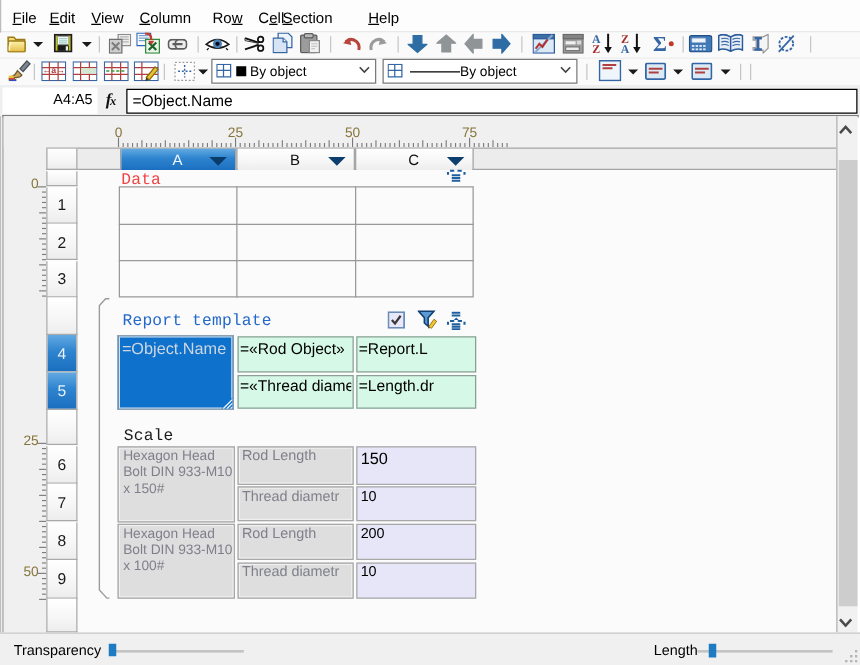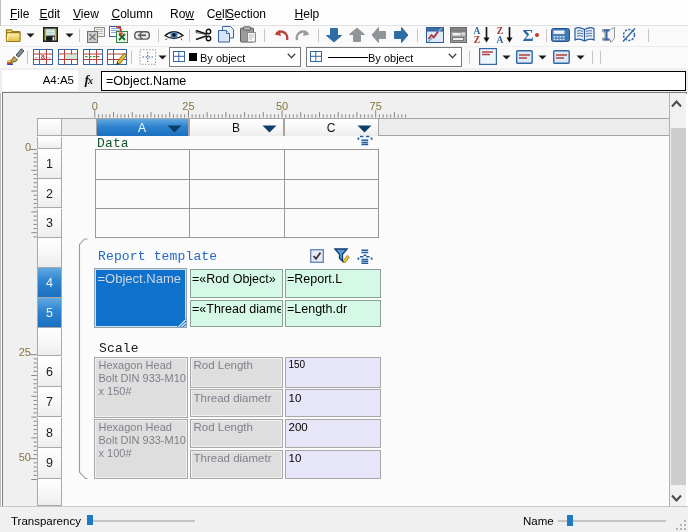--- a/index.html
+++ b/index.html
@@ -464,21 +464,21 @@
 <div class="abs" style="left:37px;top:328.2px;width:25px;height:28.30000000000001px;background:linear-gradient(#ffffff,#f6f6f6 60%,#ededed);border:1px solid #a9a9a9;border-top:none"></div>
 <div class="abs" style="left:37px;top:356.5px;width:25px;height:30.80000000000001px;background:linear-gradient(#ffffff,#f6f6f6 60%,#ededed);border:1px solid #a9a9a9;border-top:none"></div>
 <div class="abs" style="left:37px;top:364.9px;width:25px;text-align:center;font-size:12.5px;color:#1a1a1a">6</div>
 <div class="abs" style="left:37px;top:387.3px;width:25px;height:30.19999999999999px;background:linear-gradient(#ffffff,#f6f6f6 60%,#ededed);border:1px solid #a9a9a9;border-top:none"></div>
 <div class="abs" style="left:37px;top:395.4px;width:25px;text-align:center;font-size:12.5px;color:#1a1a1a">7</div>
 <div class="abs" style="left:37px;top:417.5px;width:25px;height:30.80000000000001px;background:linear-gradient(#ffffff,#f6f6f6 60%,#ededed);border:1px solid #a9a9a9;border-top:none"></div>
 <div class="abs" style="left:37px;top:425.9px;width:25px;text-align:center;font-size:12.5px;color:#1a1a1a">8</div>
 <div class="abs" style="left:37px;top:448.3px;width:25px;height:30.30000000000001px;background:linear-gradient(#ffffff,#f6f6f6 60%,#ededed);border:1px solid #a9a9a9;border-top:none"></div>
 <div class="abs" style="left:37px;top:456.45000000000005px;width:25px;text-align:center;font-size:12.5px;color:#1a1a1a">9</div>
 <div class="abs" style="left:37px;top:478.6px;width:25px;height:27.299999999999955px;background:linear-gradient(#ffffff,#f6f6f6 60%,#ededed);border:1px solid #a9a9a9;border-top:none"></div>
-<div class="abs lbl" style="left:97px;top:135.5px;color:#14532d">Data</div>
+<div class="abs lbl" style="left:97px;top:135.5px;color:#ef4444">Data</div>
 <div class="abs lbl" style="left:98px;top:249px;color:#2468c8">Report template</div>
 <div class="abs lbl" style="left:99px;top:341px;color:#1a1a1a">Scale</div>
 <svg style="position:absolute;left:357px;top:134.5px" width="16" height="11" viewBox="0 0 16 11">
     <path d="M3,1.6 h3.4 M9,1.6 h3.4" stroke="#1f5fa0" stroke-width="1.5"></path>
     <path d="M1.4,2.6 v2.2 M14.6,2.6 v2.2" stroke="#1f5fa0" stroke-width="1.7"></path>
     <path d="M4.4,5.2 h6.8 M4.4,7.4 h6.8 M4.4,9.6 h6.8" stroke="#1f5fa0" stroke-width="1.5"></path>
   </svg>
 <svg style="position:absolute;left:310px;top:249px" width="14" height="14" viewBox="0 0 14 14">
     <rect x="0.7" y="0.7" width="12.6" height="12.6" fill="#e8e8f8" stroke="#6a8cb8" stroke-width="1.4"></rect>
     <path d="M3.5,7 l2.5,2.8 L10.5,3.6" fill="none" stroke="#3a3a3a" stroke-width="1.8"></path>
@@ -514,21 +514,21 @@
 <div class="abs cell" style="left:287px;top:271.5px;width:92px">=Report.L</div>
 <div class="abs cell" style="left:192px;top:301.5px;width:89px">=«Thread diamet</div>
 <div class="abs cell" style="left:287px;top:301.5px;width:92px">=Length.dr</div>
 <div class="abs" style="left:94px;top:356.9px;width:93.5px;height:60.8px;background:#dedede;border:1px solid #a8a8a8;box-shadow:inset 0 0 0 1px #f0f0f0"></div>
 <div class="abs" style="left:98.5px;top:359.4px;width:89px;font-size:11px;line-height:13px;color:#80808c;white-space:normal">Hexagon Head<br>Bolt DIN 933-M10<br>x 150#</div>
 <div class="abs" style="left:94px;top:418.7px;width:93.5px;height:59.9px;background:#dedede;border:1px solid #a8a8a8;box-shadow:inset 0 0 0 1px #f0f0f0"></div>
 <div class="abs" style="left:98.5px;top:421.2px;width:89px;font-size:11px;line-height:13px;color:#80808c;white-space:normal">Hexagon Head<br>Bolt DIN 933-M10<br>x 100#</div>
 <div class="abs" style="left:189.5px;top:356.9px;width:93.5px;height:31.0px;background:#dedede;border:1px solid #a8a8a8;box-shadow:inset 0 0 0 1px #f0f0f0"></div>
 <div class="abs" style="left:193.5px;top:359.4px;font-size:11.5px;color:#80808c;white-space:nowrap">Rod Length</div>
 <div class="abs" style="left:284.5px;top:356.9px;width:96.5px;height:31.0px;background:#e6e6f8;border:1px solid #a8a8a8"></div>
-<div class="abs" style="left:288.5px;top:359.4px;font-size:10px;color:#000;white-space:nowrap">150</div>
+<div class="abs" style="left:288.5px;top:359.4px;font-size:13px;color:#000;white-space:nowrap">150</div>
 <div class="abs" style="left:189.5px;top:389.2px;width:93.5px;height:28.0px;background:#dedede;border:1px solid #a8a8a8;box-shadow:inset 0 0 0 1px #f0f0f0"></div>
 <div class="abs" style="left:193.5px;top:391.7px;font-size:11.5px;color:#80808c;white-space:nowrap">Thread diametr</div>
 <div class="abs" style="left:284.5px;top:389.2px;width:96.5px;height:28.0px;background:#e6e6f8;border:1px solid #a8a8a8"></div>
 <div class="abs" style="left:288.5px;top:391.7px;font-size:11.5px;color:#000;white-space:nowrap">10</div>
 <div class="abs" style="left:189.5px;top:418.7px;width:93.5px;height:29.6px;background:#dedede;border:1px solid #a8a8a8;box-shadow:inset 0 0 0 1px #f0f0f0"></div>
 <div class="abs" style="left:193.5px;top:421.2px;font-size:11.5px;color:#80808c;white-space:nowrap">Rod Length</div>
 <div class="abs" style="left:284.5px;top:418.7px;width:96.5px;height:29.6px;background:#e6e6f8;border:1px solid #a8a8a8"></div>
 <div class="abs" style="left:288.5px;top:421.2px;font-size:11.5px;color:#000;white-space:nowrap">200</div>
 <div class="abs" style="left:189.5px;top:449.9px;width:93.5px;height:28.7px;background:#dedede;border:1px solid #a8a8a8;box-shadow:inset 0 0 0 1px #f0f0f0"></div>
 <div class="abs" style="left:193.5px;top:452.4px;font-size:11.5px;color:#80808c;white-space:nowrap">Thread diametr</div>
@@ -542,21 +542,21 @@
 <svg style="position:absolute;left:671px;top:100px" width="11" height="8" viewBox="0 0 11 8">
     <path d="M1,6.5 L5.5,1.5 L10,6.5" fill="none" stroke="#4a4a4a" stroke-width="2"></path>
   </svg>
 <svg style="position:absolute;left:671px;top:494px" width="11" height="8" viewBox="0 0 11 8">
     <path d="M1,1.5 L5.5,6.5 L10,1.5" fill="none" stroke="#4a4a4a" stroke-width="2"></path>
   </svg>
 <div class="abs" style="left:0;top:506px;width:688px;height:26px;background:#f0f0f0;border-top:1px solid #c8c8c8"></div>
 <div class="abs" style="left:11px;top:515px;font-size:11.5px;color:#000">Transparency</div>
 <div class="abs" style="left:88px;top:519.5px;width:107px;height:2.5px;background:#d9d9d9;border:0.5px solid #c4c4c4"></div>
 <div class="abs" style="left:86.5px;top:515px;width:6.5px;height:10px;background:#1f7ac4"></div>
-<div class="abs" style="left:523px;top:515px;font-size:11.5px;color:#000">Name</div>
+<div class="abs" style="left:523px;top:515px;font-size:11.5px;color:#000">Length</div>
 <div class="abs" style="left:557.5px;top:519.5px;width:108px;height:2.5px;background:#d9d9d9;border:0.5px solid #c4c4c4"></div>
 <div class="abs" style="left:566.9px;top:515px;width:6px;height:10.5px;background:#1f7ac4"></div>
 <svg style="position:absolute;left:676px;top:520px" width="10" height="10" viewBox="0 0 10 10">
     <rect x="8" y="0" width="2" height="2" fill="#b5b5b5"></rect>
     <rect x="4" y="4" width="2" height="2" fill="#b5b5b5"></rect>
     <rect x="8" y="4" width="2" height="2" fill="#b5b5b5"></rect>
     <rect x="0" y="8" width="2" height="2" fill="#b5b5b5"></rect>
     <rect x="4" y="8" width="2" height="2" fill="#b5b5b5"></rect>
     <rect x="8" y="8" width="2" height="2" fill="#b5b5b5"></rect>
   </svg>

